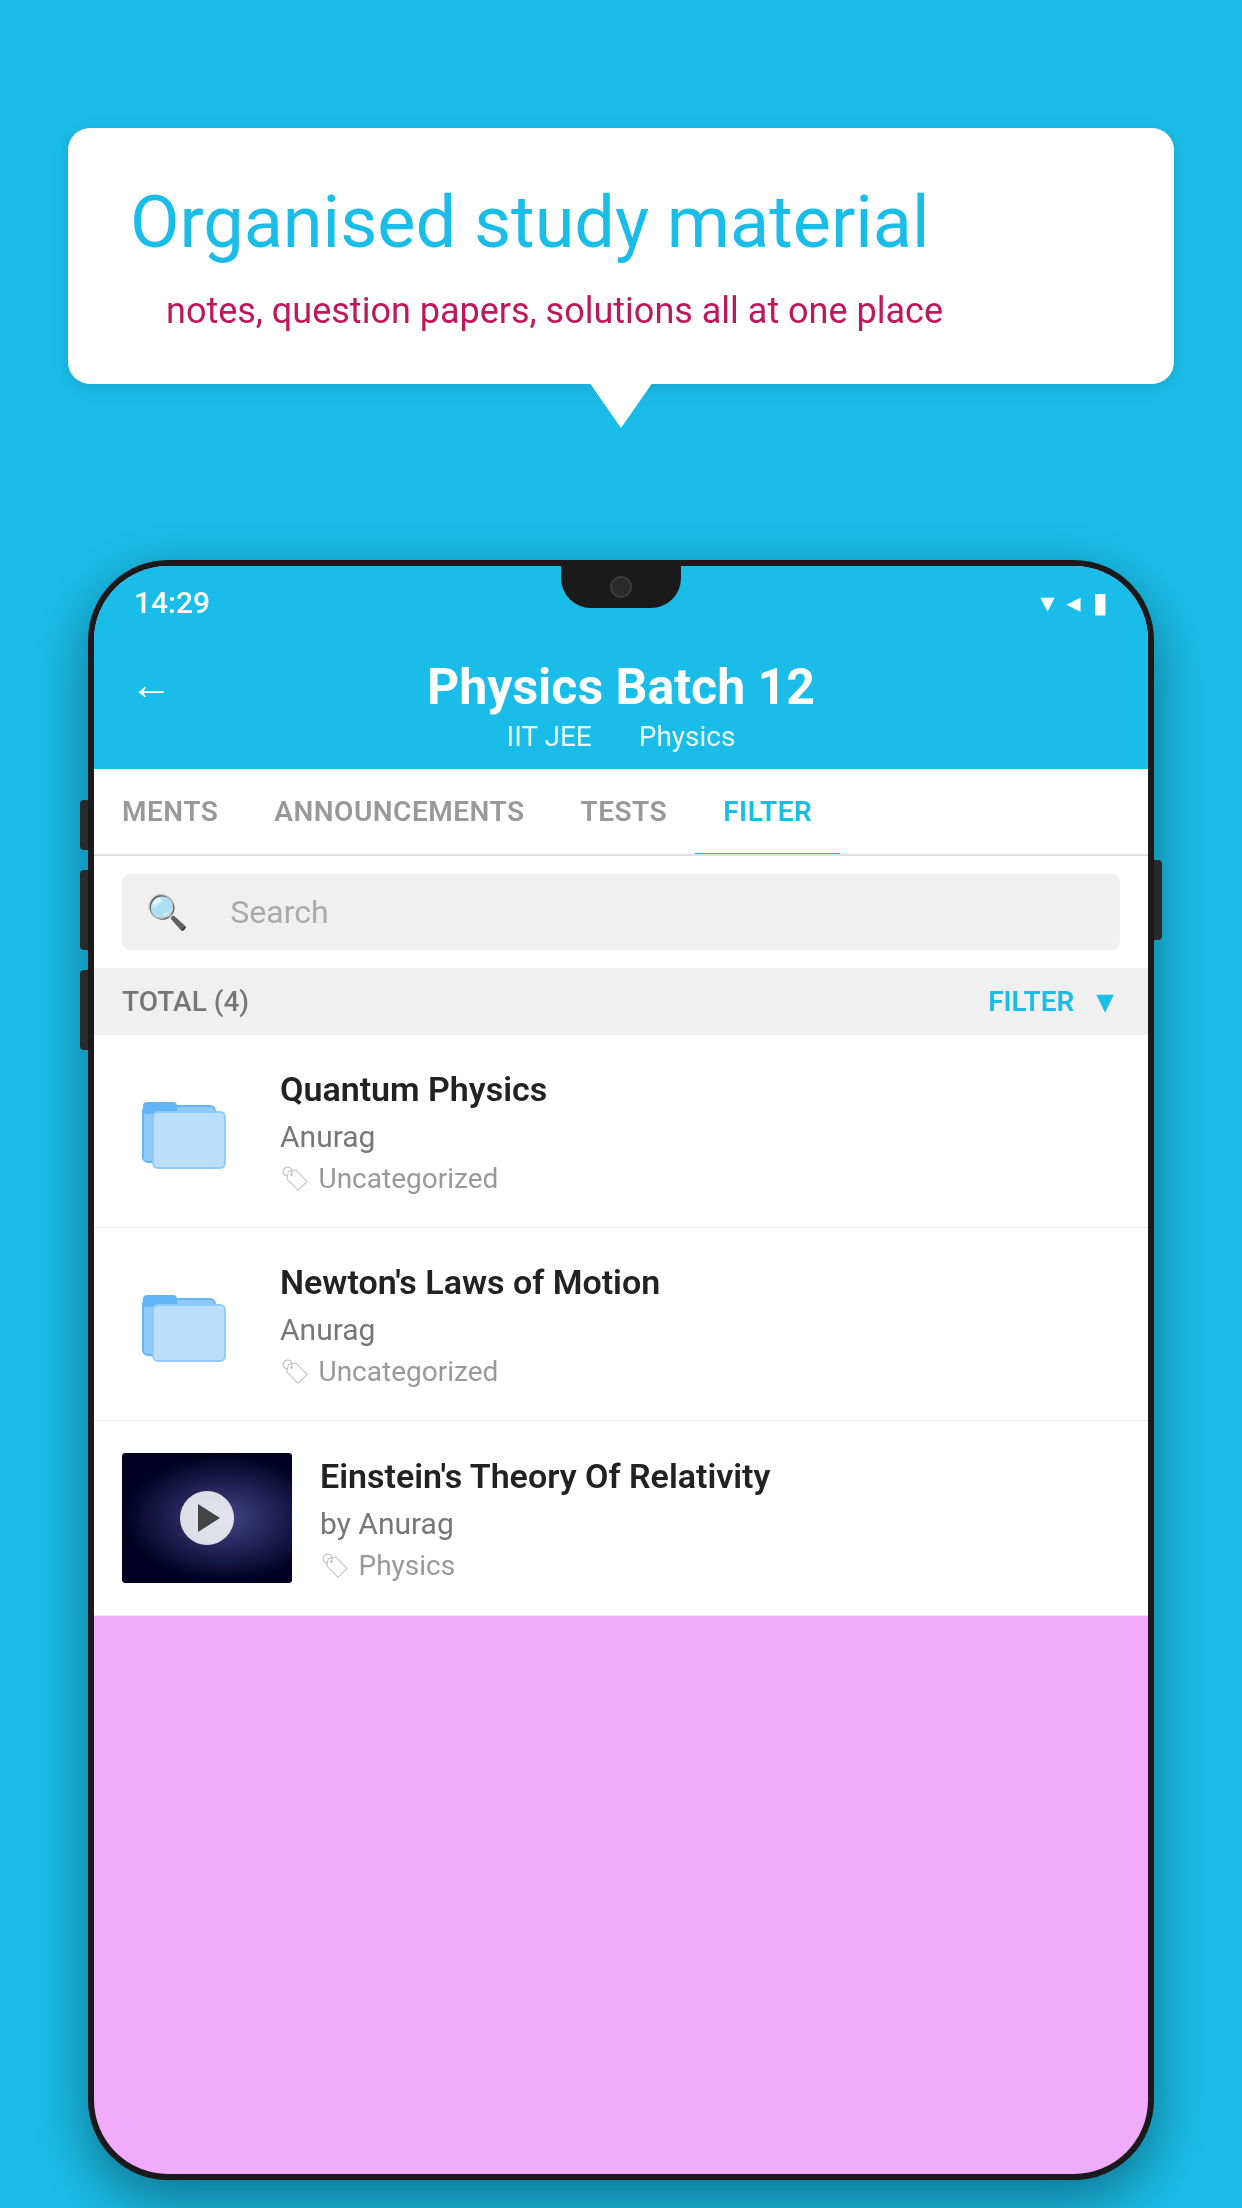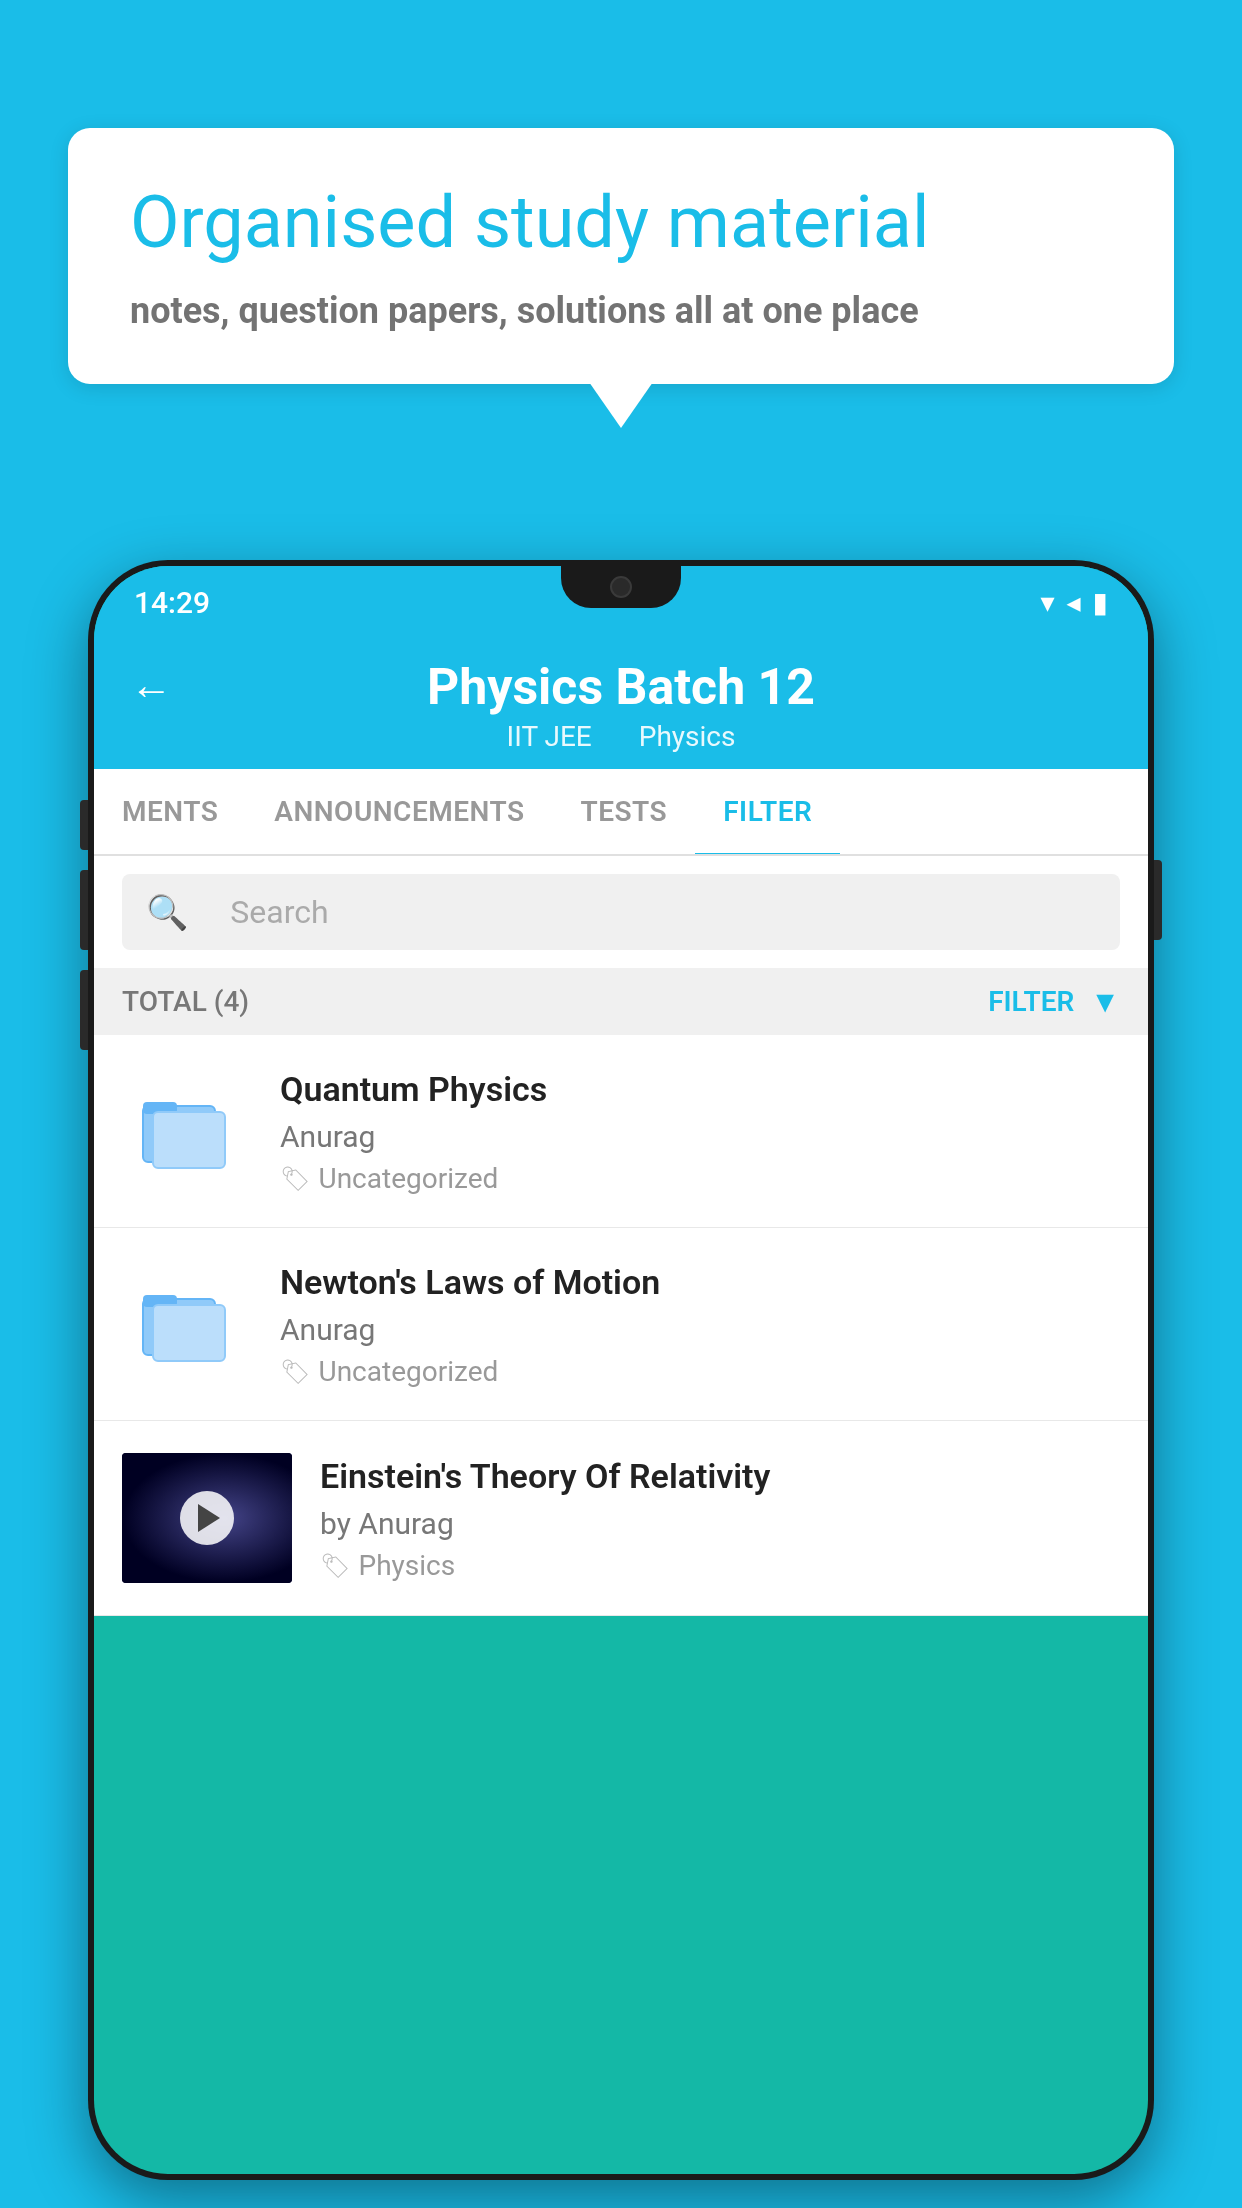--- a/index.html
+++ b/index.html
@@ -45,42 +45,43 @@
     .speech-bubble-title {
       font-size: 72px;
       font-weight: 400;
       color: #1abde8;
       line-height: 1.2;
       margin-bottom: 24px;
     }
 
     .speech-bubble-subtitle {
       font-size: 36px;
-      color: #737373;
-      font-weight: 700;
+      color: #be185d;
+      font-weight: 400;
+      margin-left: 36px;
     }
 
     
     .phone-frame {
       position: absolute;
       top: 560px;
       left: 88px;
       right: 88px;
       width: 1066px;
       height: 1620px;
       background: #1a1a1a;
       border-radius: 80px;
       padding: 6px;
       box-shadow: 0 20px 60px rgba(0,0,0,0.4);
     }
 
     .phone-inner {
       width: 100%;
       height: 100%;
-      background: #14b8a6;
+      background: #f0abfc;
       border-radius: 74px;
       overflow: hidden;
       position: relative;
     }
 
     
     .status-bar {
       background: #1abde8;
       height: 72px;
       display: flex;

